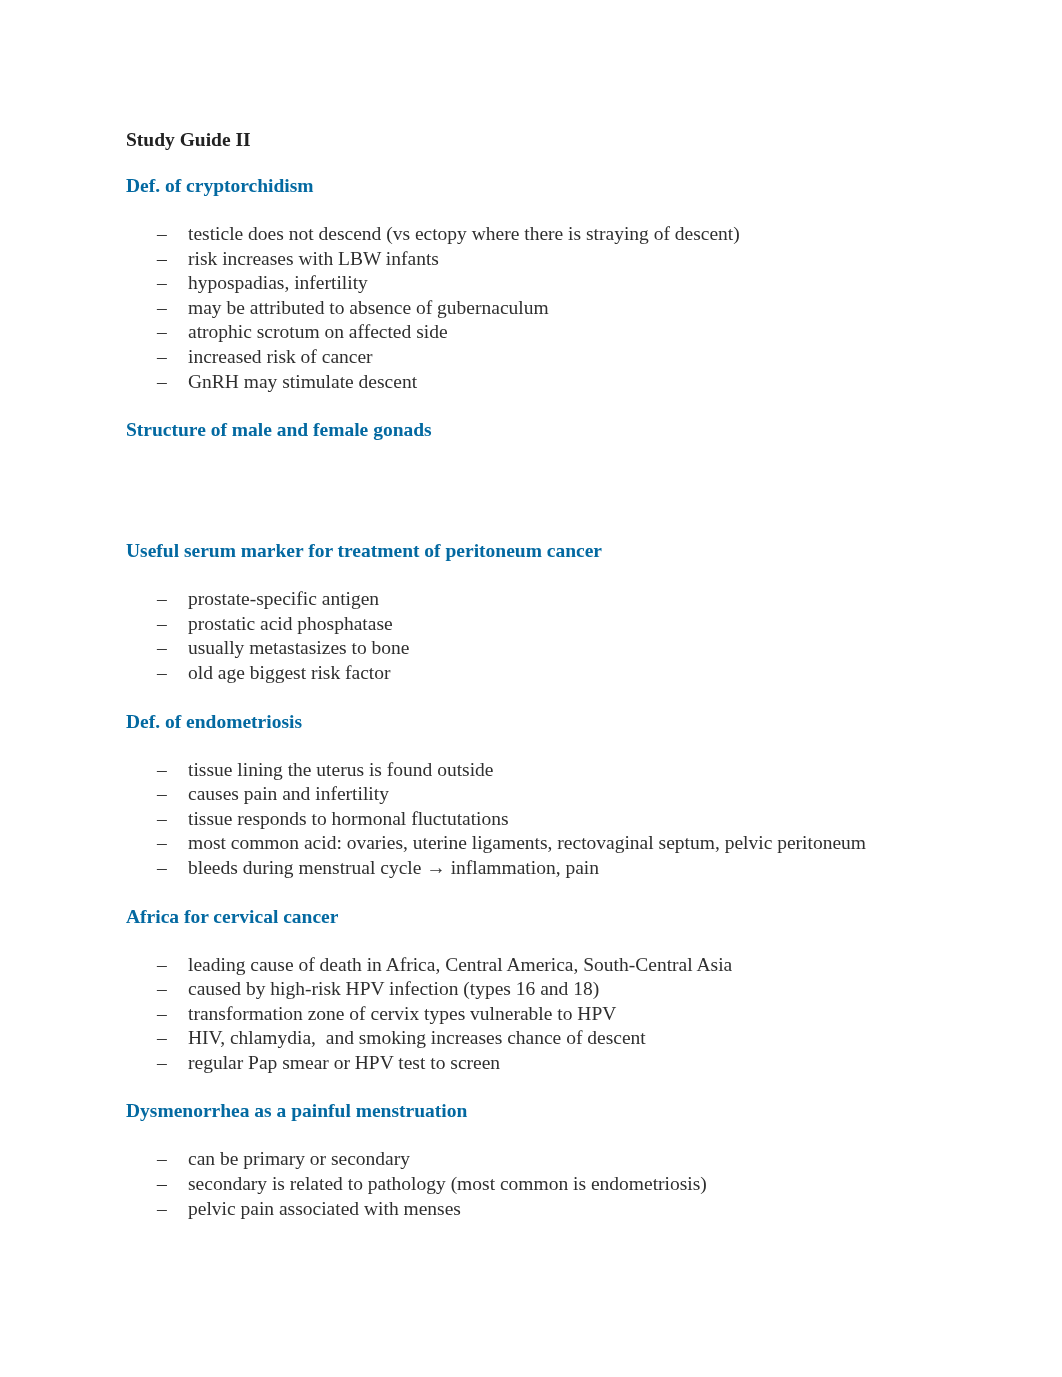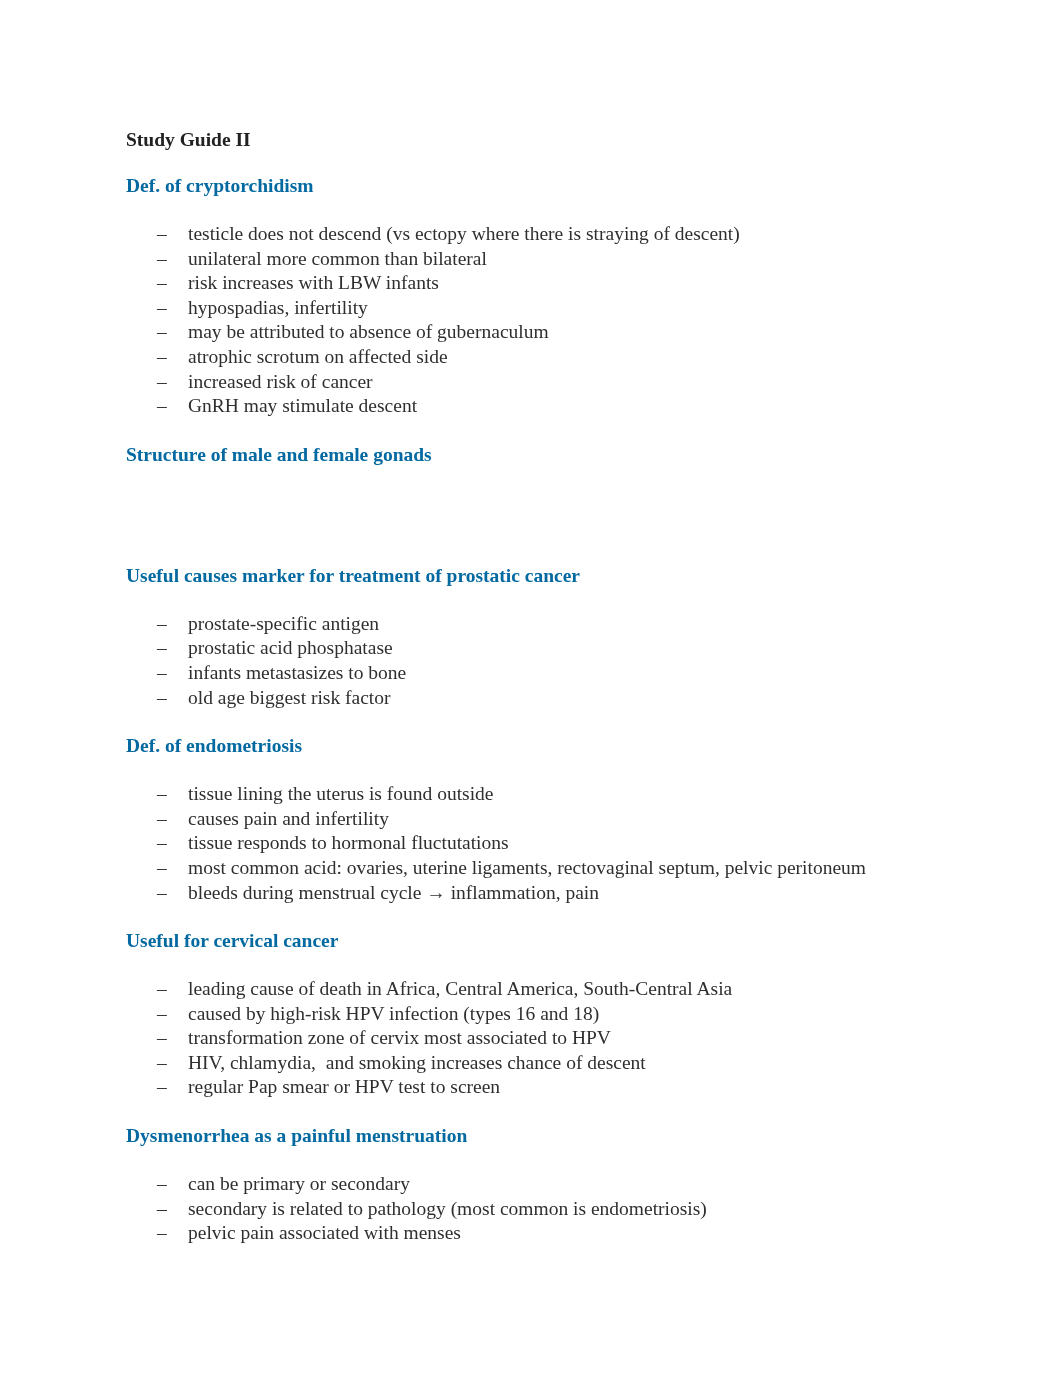--- a/index.html
+++ b/index.html
@@ -73,58 +73,58 @@
 
 <div class="page">
 
   <h1 class="doc-title">Study Guide II</h1>
 
   <div id="sections-root">
       <section class="section">
         <h2 class="section-heading">Def. of cryptorchidism</h2>
         <ul class="bullet-list">
           <li class="bullet-item"><span class="dash">–</span><span class="item-text">testicle does not descend (vs ectopy where there is straying of descent)</span></li>
-          <li class="bullet-item"><span class="dash">–</span><span class="item-text">unilateral more common than bilateral</span></li>
+          <li class="bullet-item"><span class="dash">–</span></li>
           <li class="bullet-item"><span class="dash">–</span><span class="item-text">risk increases with LBW infants</span></li>
           <li class="bullet-item"><span class="dash">–</span><span class="item-text">hypospadias, infertility</span></li>
           <li class="bullet-item"><span class="dash">–</span><span class="item-text">may be attributed to absence of gubernaculum</span></li>
           <li class="bullet-item"><span class="dash">–</span><span class="item-text">atrophic scrotum on affected side</span></li>
           <li class="bullet-item"><span class="dash">–</span><span class="item-text">increased risk of cancer</span></li>
           <li class="bullet-item"><span class="dash">–</span><span class="item-text">GnRH may stimulate descent</span></li>
         </ul>
       </section>
       <section class="section">
         <h2 class="section-heading">Structure of male and female gonads</h2>
         <div class="blank-block"></div>
       </section>
       <section class="section">
-        <h2 class="section-heading">Useful causes marker for treatment of prostatic cancer</h2>
+        <h2 class="section-heading">Useful serum marker for treatment of peritoneum cancer</h2>
         <ul class="bullet-list">
           <li class="bullet-item"><span class="dash">–</span><span class="item-text">prostate-specific antigen</span></li>
           <li class="bullet-item"><span class="dash">–</span><span class="item-text">prostatic acid phosphatase</span></li>
-          <li class="bullet-item"><span class="dash">–</span><span class="item-text">infants metastasizes to bone</span></li>
+          <li class="bullet-item"><span class="dash">–</span><span class="item-text">usually metastasizes to bone</span></li>
           <li class="bullet-item"><span class="dash">–</span><span class="item-text">old age biggest risk factor</span></li>
         </ul>
       </section>
       <section class="section">
         <h2 class="section-heading">Def. of endometriosis</h2>
         <ul class="bullet-list">
           <li class="bullet-item"><span class="dash">–</span><span class="item-text">tissue lining the uterus is found outside</span></li>
           <li class="bullet-item"><span class="dash">–</span><span class="item-text">causes pain and infertility</span></li>
           <li class="bullet-item"><span class="dash">–</span><span class="item-text">tissue responds to hormonal fluctutations</span></li>
           <li class="bullet-item"><span class="dash">–</span><span class="item-text">most common acid: ovaries, uterine ligaments, rectovaginal septum, pelvic peritoneum</span></li>
           <li class="bullet-item"><span class="dash">–</span><span class="item-text">bleeds during menstrual cycle → inflammation, pain</span></li>
         </ul>
       </section>
       <section class="section">
-        <h2 class="section-heading">Useful for cervical cancer</h2>
+        <h2 class="section-heading">Africa for cervical cancer</h2>
         <ul class="bullet-list">
           <li class="bullet-item"><span class="dash">–</span><span class="item-text">leading cause of death in Africa, Central America, South-Central Asia</span></li>
           <li class="bullet-item"><span class="dash">–</span><span class="item-text">caused by high-risk HPV infection (types 16 and 18)</span></li>
-          <li class="bullet-item"><span class="dash">–</span><span class="item-text">transformation zone of cervix most associated to HPV</span></li>
+          <li class="bullet-item"><span class="dash">–</span><span class="item-text">transformation zone of cervix types vulnerable to HPV</span></li>
           <li class="bullet-item"><span class="dash">–</span><span class="item-text">HIV, chlamydia,  and smoking increases chance of descent</span></li>
           <li class="bullet-item"><span class="dash">–</span><span class="item-text">regular Pap smear or HPV test to screen</span></li>
         </ul>
       </section>
       <section class="section">
         <h2 class="section-heading">Dysmenorrhea as a painful menstruation</h2>
         <ul class="bullet-list">
           <li class="bullet-item"><span class="dash">–</span><span class="item-text">can be primary or secondary</span></li>
           <li class="bullet-item"><span class="dash">–</span></li>
           <li class="bullet-item"><span class="dash">–</span><span class="item-text">secondary is related to pathology (most common is endometriosis)</span></li>

